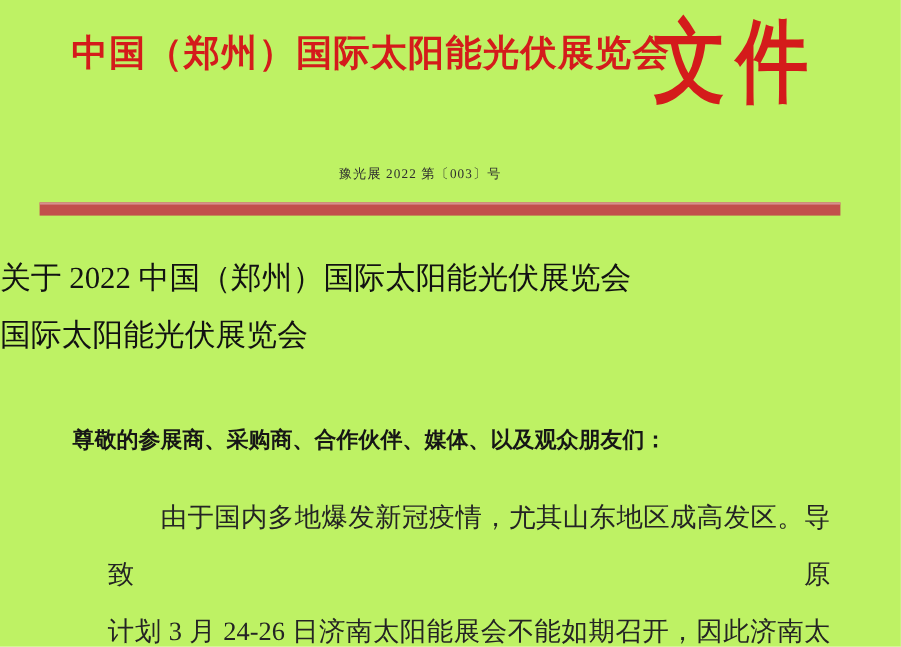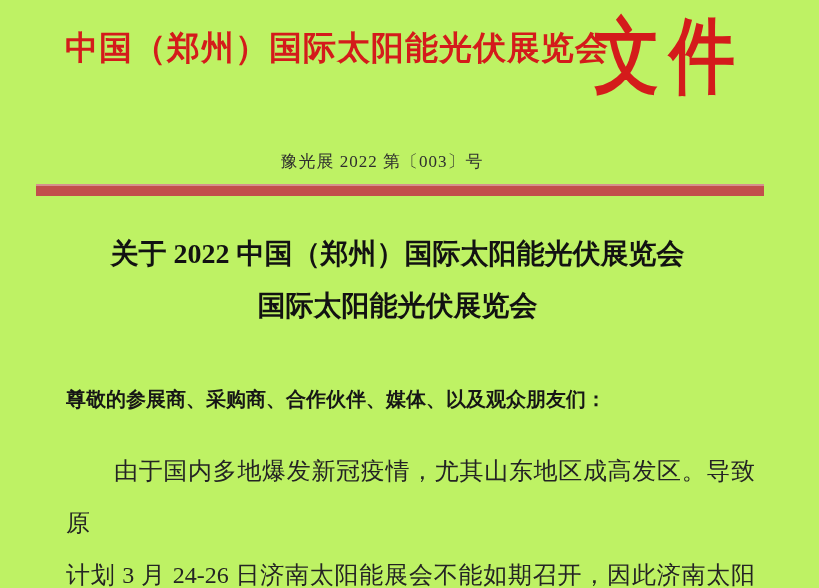--- a/index.html
+++ b/index.html
@@ -52,42 +52,41 @@
     transform: scaleX(0.8);
     transform-origin: left top;
   }
 
   
   .doc-number {
     position: absolute;
     left: 0; top: 150px;
     width: 764px;
     text-align: center;
-    font-size: 17px;
+    font-size: 12px;
     color: #2e2e2e;
     letter-spacing: 1px;
   }
 
   
   .red-divider {
     position: absolute;
     left: 36px; top: 184px;
     width: 728px; height: 12px;
     background: #c24f4c;
     border-top: 2px solid #d6908e;
   }
 
   
   .doc-title {
     position: absolute;
     left: 0; top: 228px;
     width: 795px;
-    text-align: center;
     font-size: 28px;
-    font-weight: bold;
+    font-weight: normal;
     line-height: 52px;
     color: #121212;
   }
 
   
   .salutation {
     position: absolute;
     left: 66px; top: 386px;
     width: 700px;
     font-size: 20px;
@@ -101,20 +100,21 @@
     position: absolute;
     left: 66px; top: 445px;
     width: 689px;
     font-size: 24px;
     line-height: 52px;
     color: #242424;
   }
   .body-line {
     text-align: justify;
     text-align-last: justify;
+    margin-left: 32px;
   }
   .body-line.first { text-indent: 48px; }
 </style>
 </head>
 <body>
 
 <div class="page">
 
   <div class="lh-line1">中国（郑州）国际太阳能光伏展览会</div>
 

